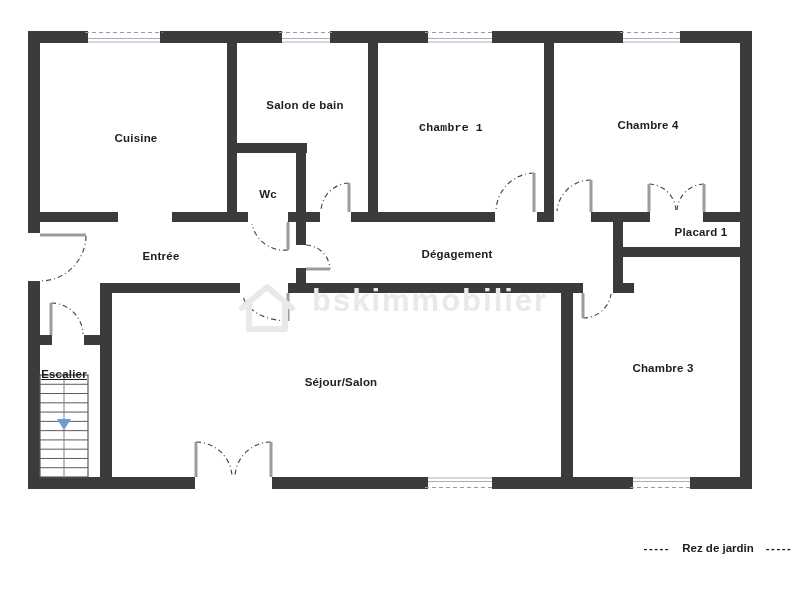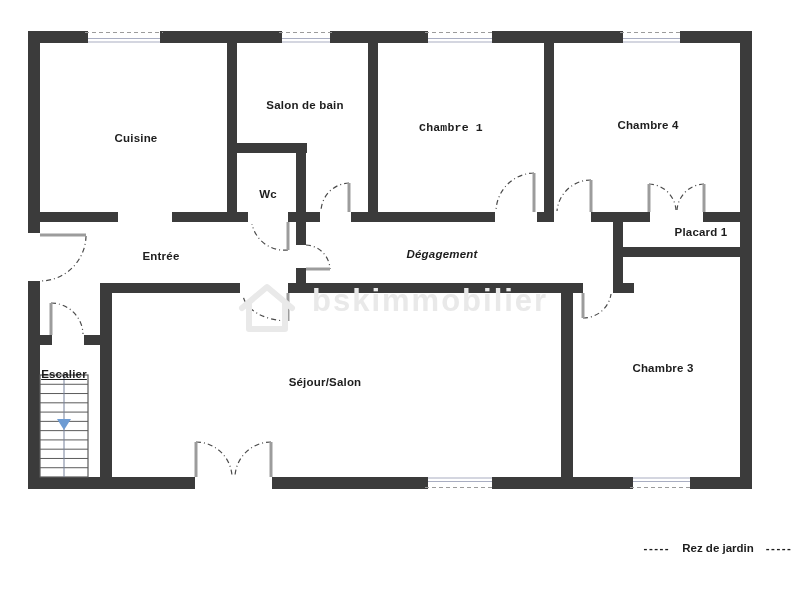--- a/index.html
+++ b/index.html
@@ -121,24 +121,24 @@
                L 285 329 L 285 302.96" fill="none" stroke="#e9e9e9" stroke-width="6" stroke-linejoin="round" stroke-linecap="round"></path>
       <text x="312" y="311" fill="#e9e9e9" font-size="31" font-weight="bold" letter-spacing="2" font-family="&quot;Liberation Sans&quot;, sans-serif">bskimmobilier</text>
     </svg>
   <div>
       <div class="room-label" style="left: 124px; top: 138px; margin-left: 12px;">Cuisine</div>
       <div class="room-label" style="left: 305px; top: 105px;">Salon de bain</div>
       <div class="room-label" style="left: 451px; top: 127px; font-family: Liberation Mono, monospace;">Chambre 1</div>
       <div class="room-label" style="left: 648px; top: 125px;">Chambre 4</div>
       <div class="room-label" style="left: 268px; top: 194px;">Wc</div>
       <div class="room-label" style="left: 131px; top: 256px; margin-left: 30px;">Entrée</div>
-      <div class="room-label" style="left: 442px; top: 254px; font-style: italic;">Dégagement</div>
+      <div class="room-label" style="left: 457px; top: 254px;">Dégagement</div>
       <div class="room-label" style="left: 677px; top: 232px; margin-left: 24px;">Placard 1</div>
       <div class="room-label" style="left: 64px; top: 374px; text-decoration: underline;">Escalier</div>
-      <div class="room-label" style="left: 325px; top: 382px; text-align: center;">Séjour/Salon</div>
+      <div class="room-label" style="left: 341px; top: 382px; text-align: center;">Séjour/Salon</div>
       <div class="room-label" style="left: 663px; top: 368px;">Chambre 3</div>
     </div>
   <div class="caption" style="left: 718px; top: 548px;">
     <span class="dash">-----</span>
     <span>Rez de jardin</span>
     <span class="dash">-----</span>
   </div>
 </div>
 
 </body></html>

